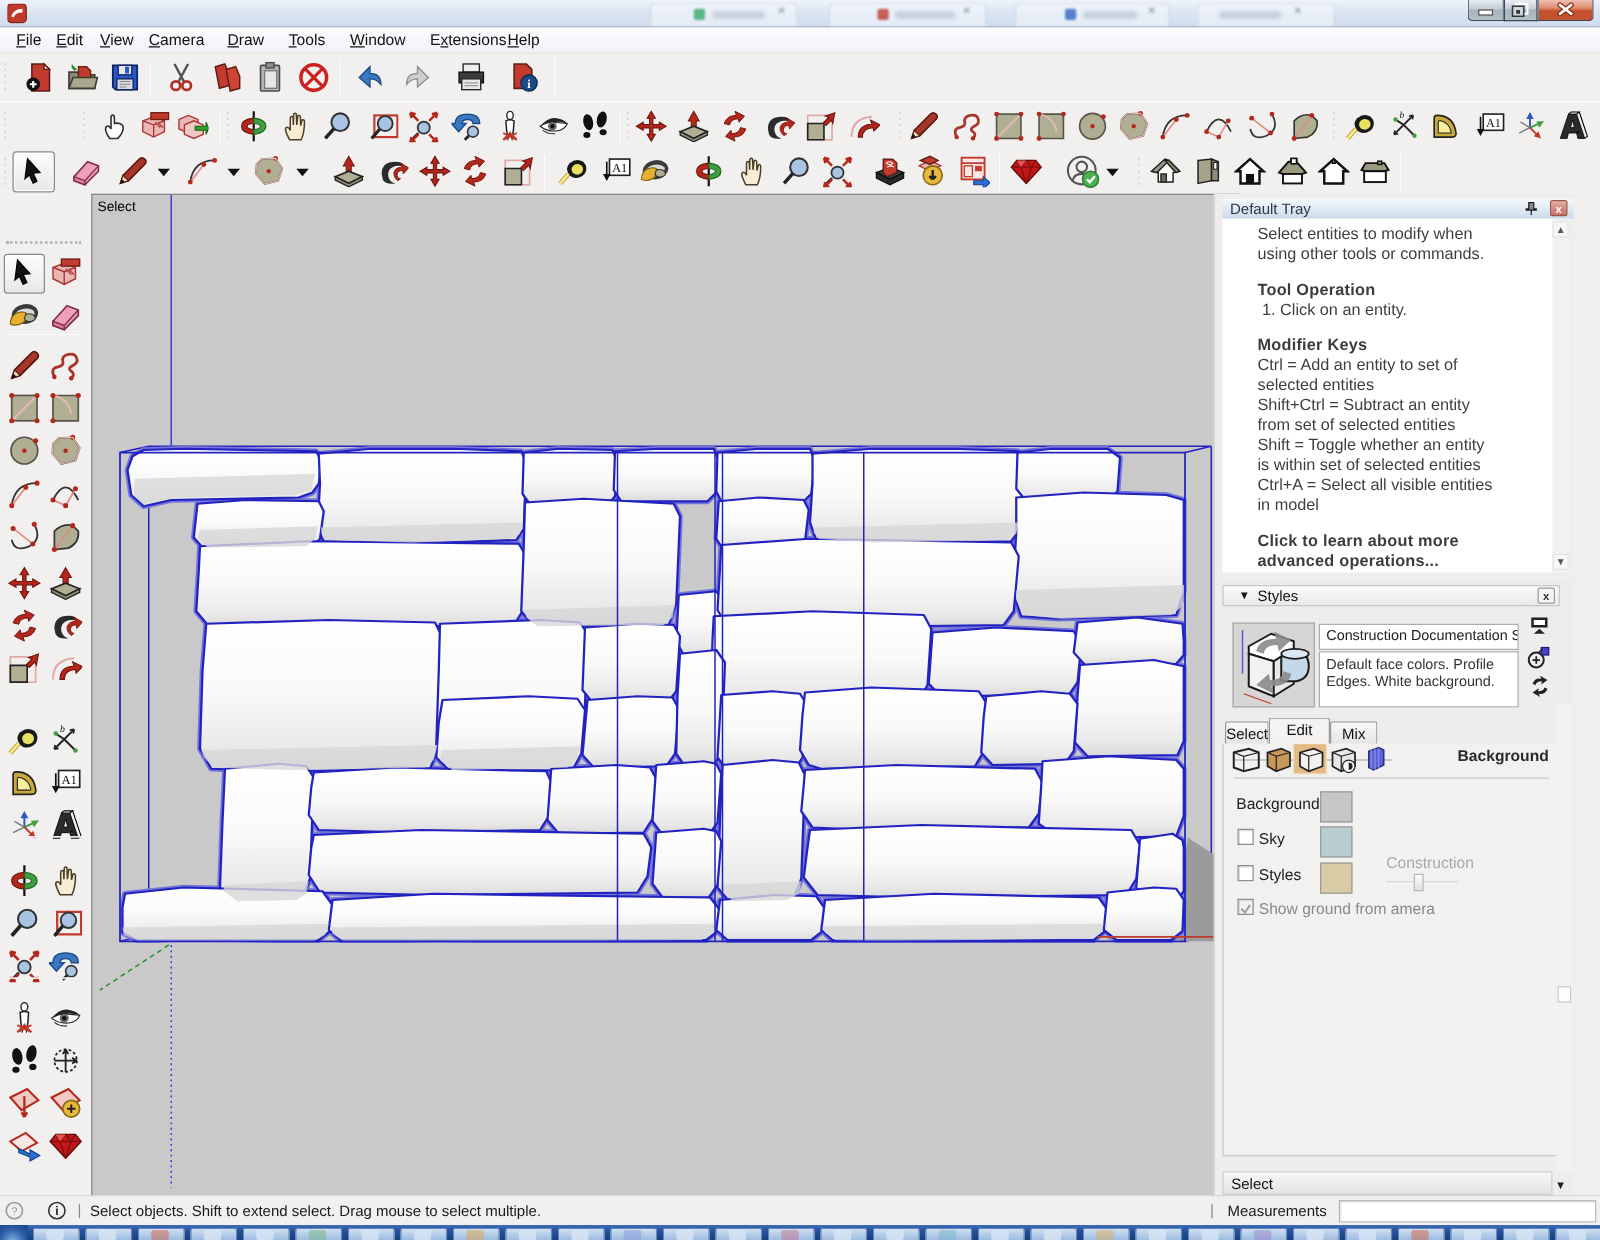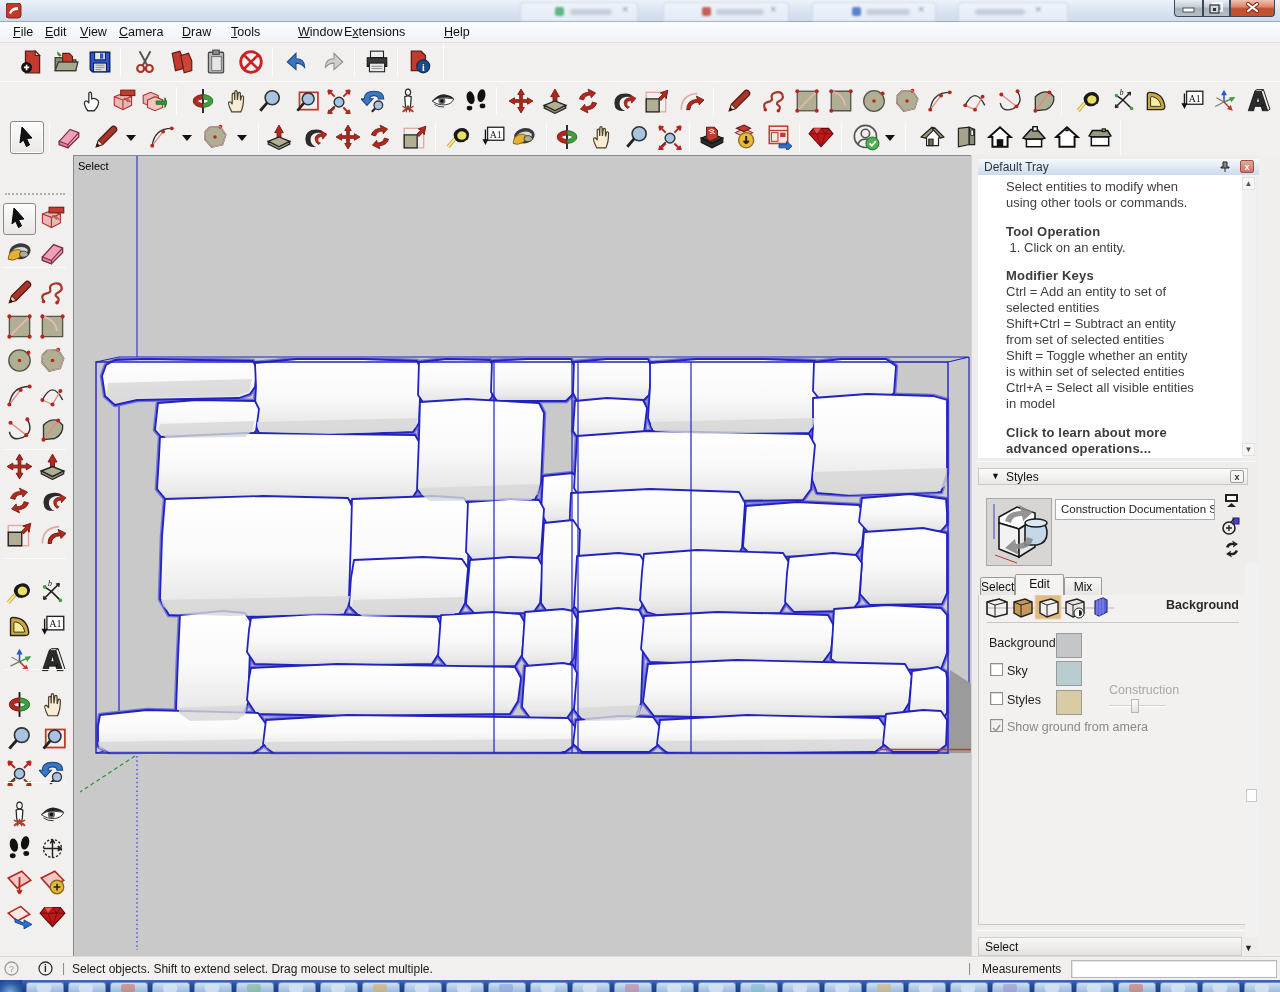--- a/index.html
+++ b/index.html
@@ -439,23 +439,23 @@
           <path d="M17 4 L26 11 M26 4 L17 11" stroke="#fff" stroke-width="2.2" stroke-linecap="round"></path>
         </svg></div>
   </div>
   <div id="menubar" class="abs">
     <span style="left:13px"><u>F</u>ile</span>
     <span style="left:45px"><u>E</u>dit</span>
     <span style="left:80px"><u>V</u>iew</span>
     <span style="left:119px"><u>C</u>amera</span>
     <span style="left:182px"><u>D</u>raw</span>
     <span style="left:231px"><u>T</u>ools</span>
-    <span style="left:298px"><u>W</u>indow</span>
+    <span style="left:280px"><u>W</u>indow</span>
     <span style="left:344px">E<u>x</u>tensions</span>
-    <span style="left:444px"><u>H</u>elp</span>
+    <span style="left:406px"><u>H</u>elp</span>
   </div>
   <div id="tb1" class="tbar abs">
       <div class="grip" style="left:3px"></div>
     <svg class="abs" style="left:19px;top:6px" width="26" height="26">
         <use href="#i-new"></use>
       </svg>
     <svg class="abs" style="left:53px;top:6px" width="26" height="26">
         <use href="#i-open"></use>
       </svg>
     <svg class="abs" style="left:87px;top:6px" width="26" height="26">
@@ -993,20 +993,21 @@
 <line x1="8" y1="56" x2="30" y2="64" stroke="#c03a2c" stroke-width="1"></line>
 <path d="M12 18 L30 8 L48 14 L48 20 L32 30 L12 24 Z" fill="#fdfdfd" stroke="#1a1a1a" stroke-width="1.6"></path>
 <path d="M12 24 L32 30 L32 58 L12 50 Z" fill="#f2f2f2" stroke="#1a1a1a" stroke-width="1.6"></path>
 <path d="M32 30 L48 20 L48 48 L32 58 Z" fill="#e8e8e8" stroke="#1a1a1a" stroke-width="1.6"></path>
 <path d="M38 28 Q38 22 48 22 Q60 22 60 34 Q60 44 50 46 L38 46 Z" fill="#c5d8ea" stroke="#1a1a1a" stroke-width="1.6"></path>
 <ellipse cx="49" cy="24" rx="11" ry="4" fill="#dbe8f4" stroke="#1a1a1a" stroke-width="1.4"></ellipse>
 <path d="M18 22 Q20 12 34 12 L32 6 L46 13 L36 22 L35 17 Q25 17 24 24 Z" fill="#8a8a8a" opacity="0.9"></path>
 <path d="M46 40 Q44 50 30 50 L32 56 L18 49 L28 40 L29 45 Q39 45 40 38 Z" fill="#8a8a8a" opacity="0.9"></path>
 </svg></div>
       <div class="fld abs" style="left:77px;top:31px;width:160px;height:21px;font-size:11.5px;color:#222;padding:3px 0 0 5px;white-space:nowrap;overflow:hidden">Construction Documentation Sty</div>
+      <div class="fld abs" style="left:77px;top:53px;width:160px;height:45px;font-size:11.5px;color:#333;padding:3px 0 0 5px;line-height:14px">Default face colors. Profile Edges. White background.</div>
       <svg class="abs" style="left:245px;top:24px" width="18" height="18" viewBox="0 0 18 18">
           <rect x="2" y="2" width="13" height="8" fill="#222"></rect>
           <rect x="4" y="4" width="9" height="4" fill="#fff"></rect>
           <path d="M8.5 11 L13 15 L4 15 Z" fill="#222"></path>
         </svg>
       <svg class="abs" style="left:243px;top:48px" width="20" height="20" viewBox="0 0 20 20">
           <circle cx="8" cy="12" r="6" fill="none" stroke="#222" stroke-width="1.6"></circle>
           <path d="M5 12 L11 12 M8 9 L8 15" stroke="#222" stroke-width="1.4"></path>
           <rect x="12" y="2" width="6" height="6" fill="#4a42c8" stroke="#201c70"></rect>
           <path d="M10 6 L13 3" stroke="#222" stroke-width="1.2"></path>

